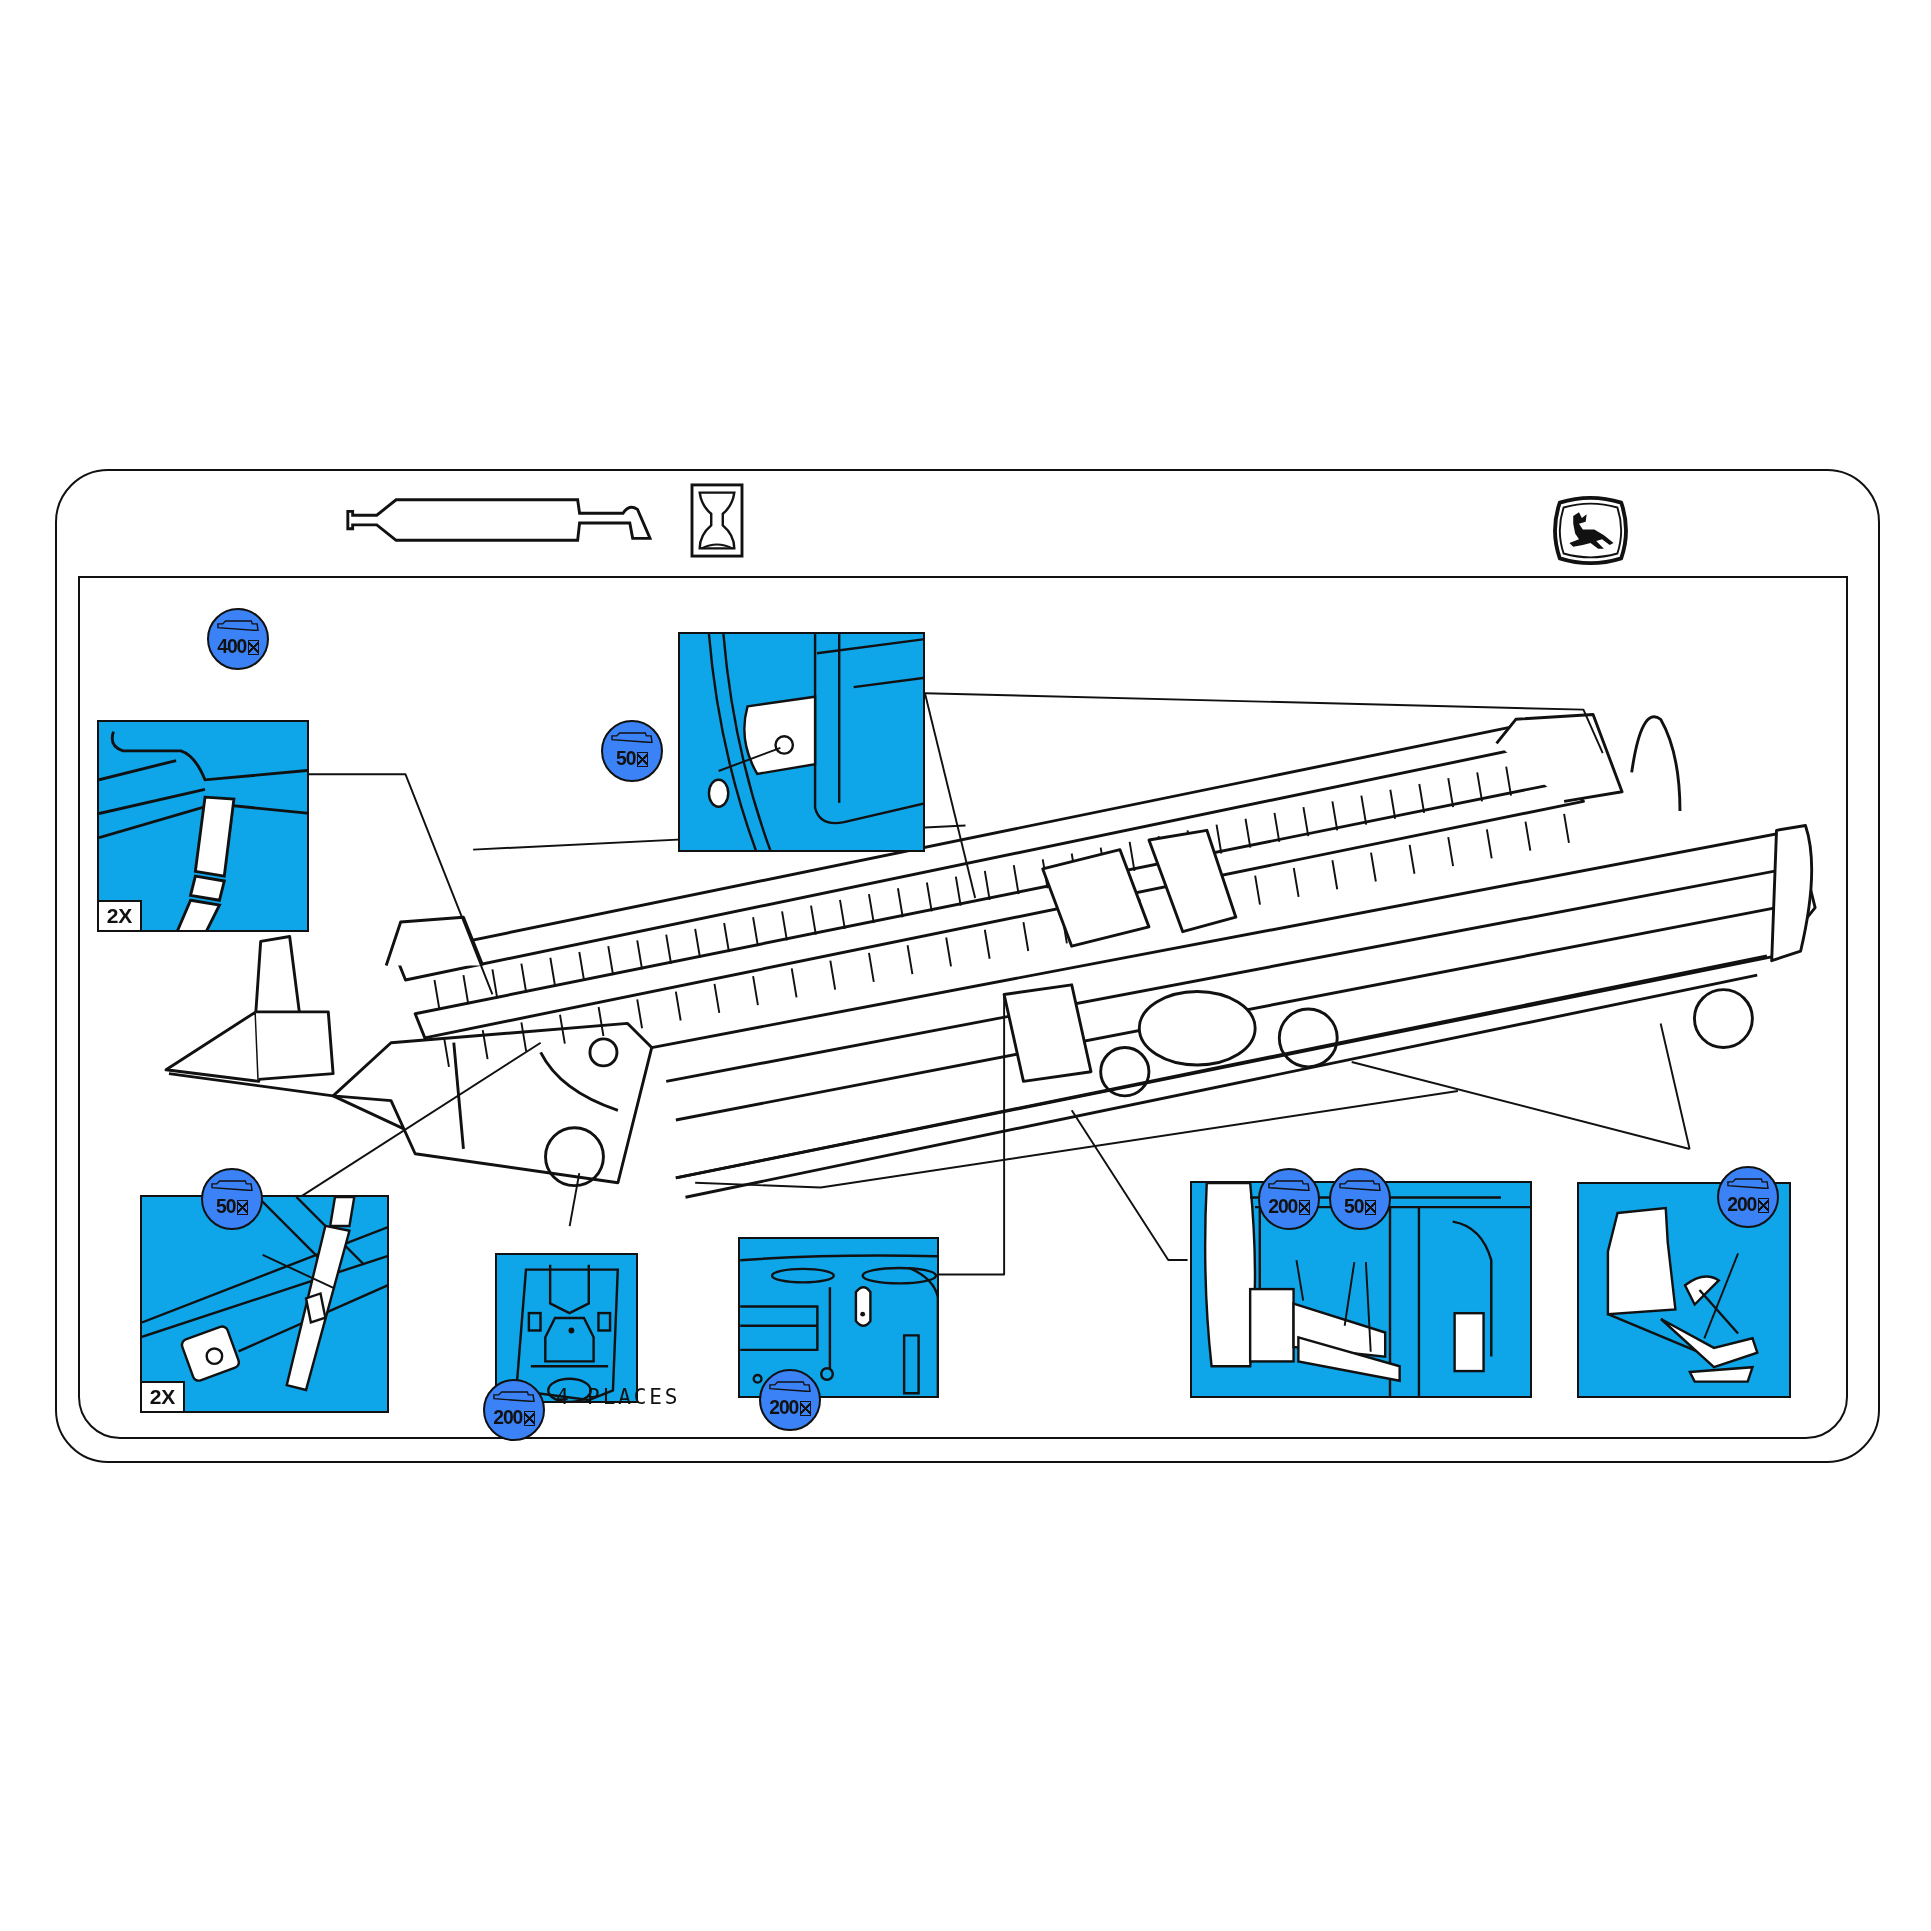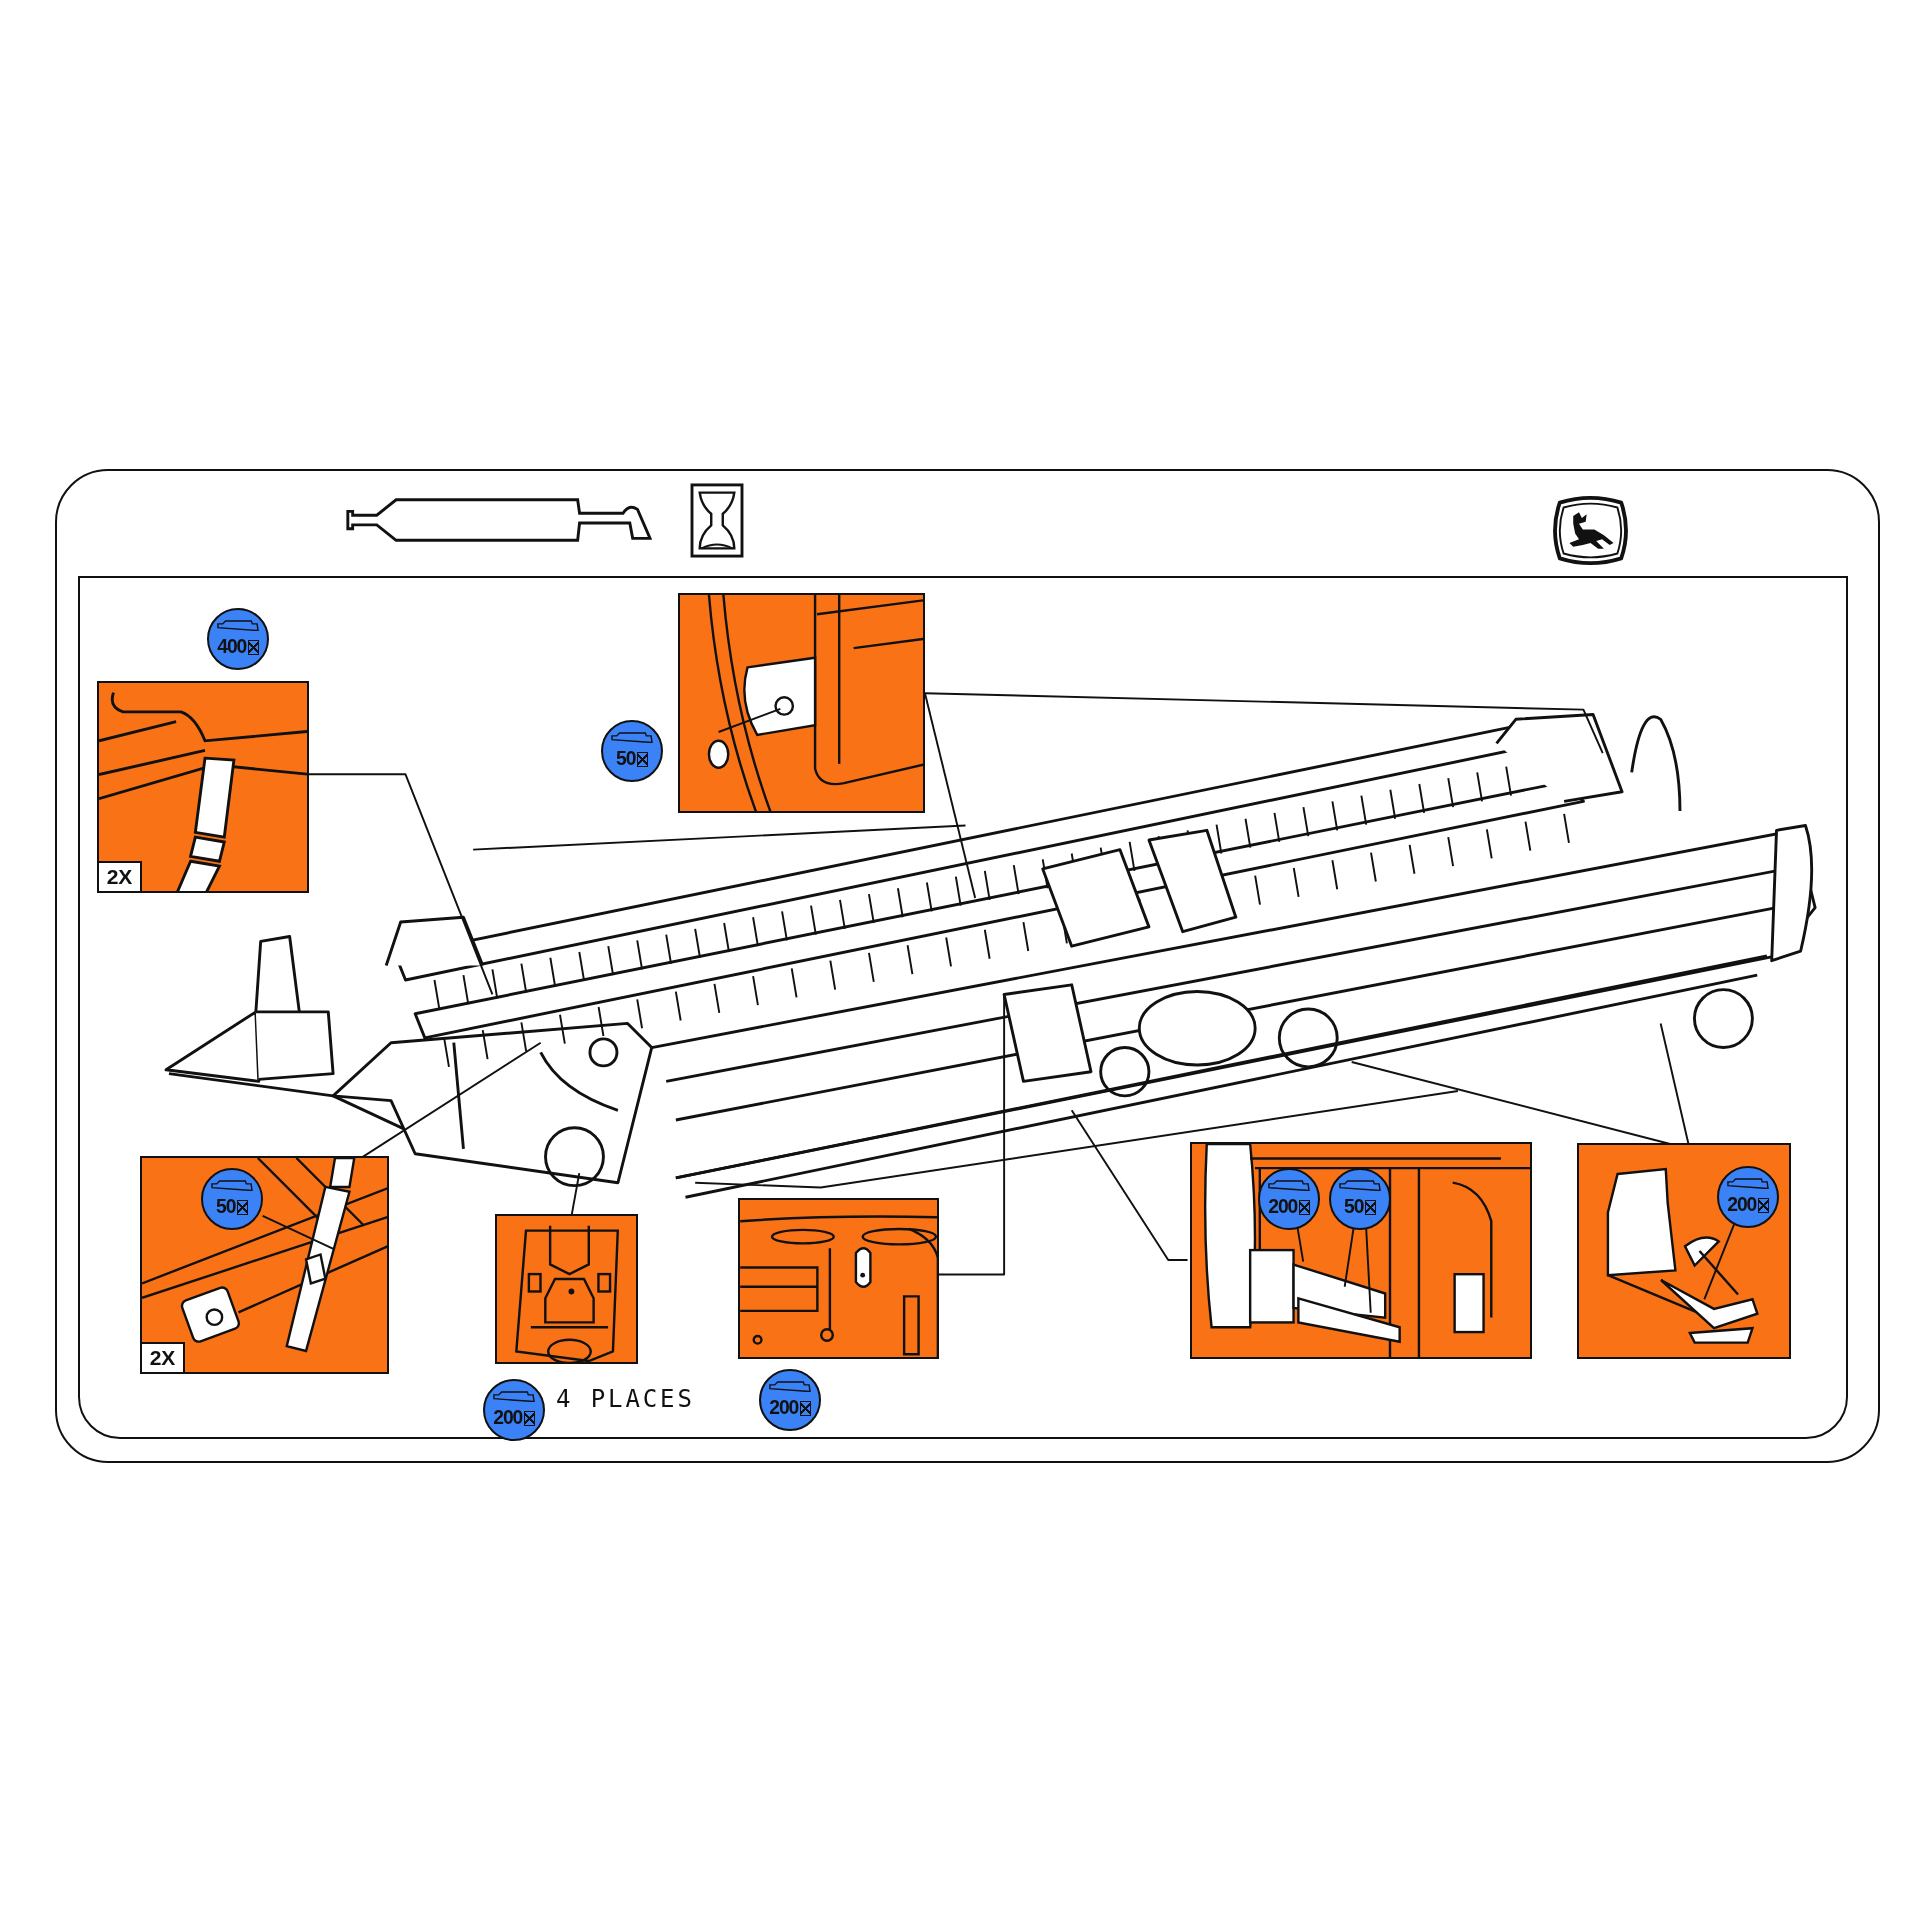--- a/index.html
+++ b/index.html
@@ -1,22 +1,22 @@
 <!DOCTYPE html>
 <html><head>
 <meta charset="utf-8">
 <style>
   html, body { margin: 0; padding: 0; background: #ffffff; }
   body { width: 1931px; height: 1931px; position: relative; overflow: hidden; font-family: "Liberation Sans", sans-serif; }
   .abs { position: absolute; }
   #decal-frame { position: absolute; left: 55px; top: 469px; width: 1825px; height: 994px; border: 2.9px solid #111; border-radius: 53px; box-sizing: border-box; }
   #inner-panel { position: absolute; left: 78px; top: 576px; width: 1770px; height: 863px; border: 2.9px solid #111; border-radius: 0 0 42px 42px; box-sizing: border-box; }
-  .inset { position: absolute; border: 2.9px solid #111; box-sizing: border-box; background: #f97316; overflow: hidden; }
+  .inset { position: absolute; border: 2.9px solid #111; box-sizing: border-box; background: #0ea5e9; overflow: hidden; margin-top: 39px; }
   .count-tag { position: absolute; left: 0; bottom: 0; border-top: 2.9px solid #111; border-right: 2.9px solid #111; background:#fff; font-weight: bold; font-size: 21px; padding: 1.9px 7.7px; color:#111; }
-  .places { position: absolute; font-family: "DejaVu Sans Mono", monospace; font-size: 24px; letter-spacing: 2.9px; color: #111; }
+  .places { position: absolute; font-family: "DejaVu Sans Mono", monospace; font-size: 21px; letter-spacing: 2.9px; color: #111; }
   .callout { position: absolute; width: 62px; height: 62px; border: 2.9px solid #111; border-radius: 50%; background: #3b82f6; box-sizing: border-box; }
   .callout .gun { position: absolute; left: 7.7px; top: 9.7px; width: 42px; height: 11.6px; }
   .callout .hours { position: absolute; left: 0; right: 0; top: 26px; text-align: center; font-weight: bold; font-size: 19.3px; letter-spacing: -1px; color:#111; }
   .callout .hours .hg { display: inline-block; width: 10.6px; height: 15.4px; border: 1.9px solid #111; margin-left: 1.9px; vertical-align: -1.9px; box-sizing: border-box; background:
      linear-gradient(45deg, transparent 45%, #111 45%, #111 55%, transparent 55%),
      linear-gradient(-45deg, transparent 45%, #111 45%, #111 55%, transparent 55%); }
 </style>
 </head>
 <body>
 

